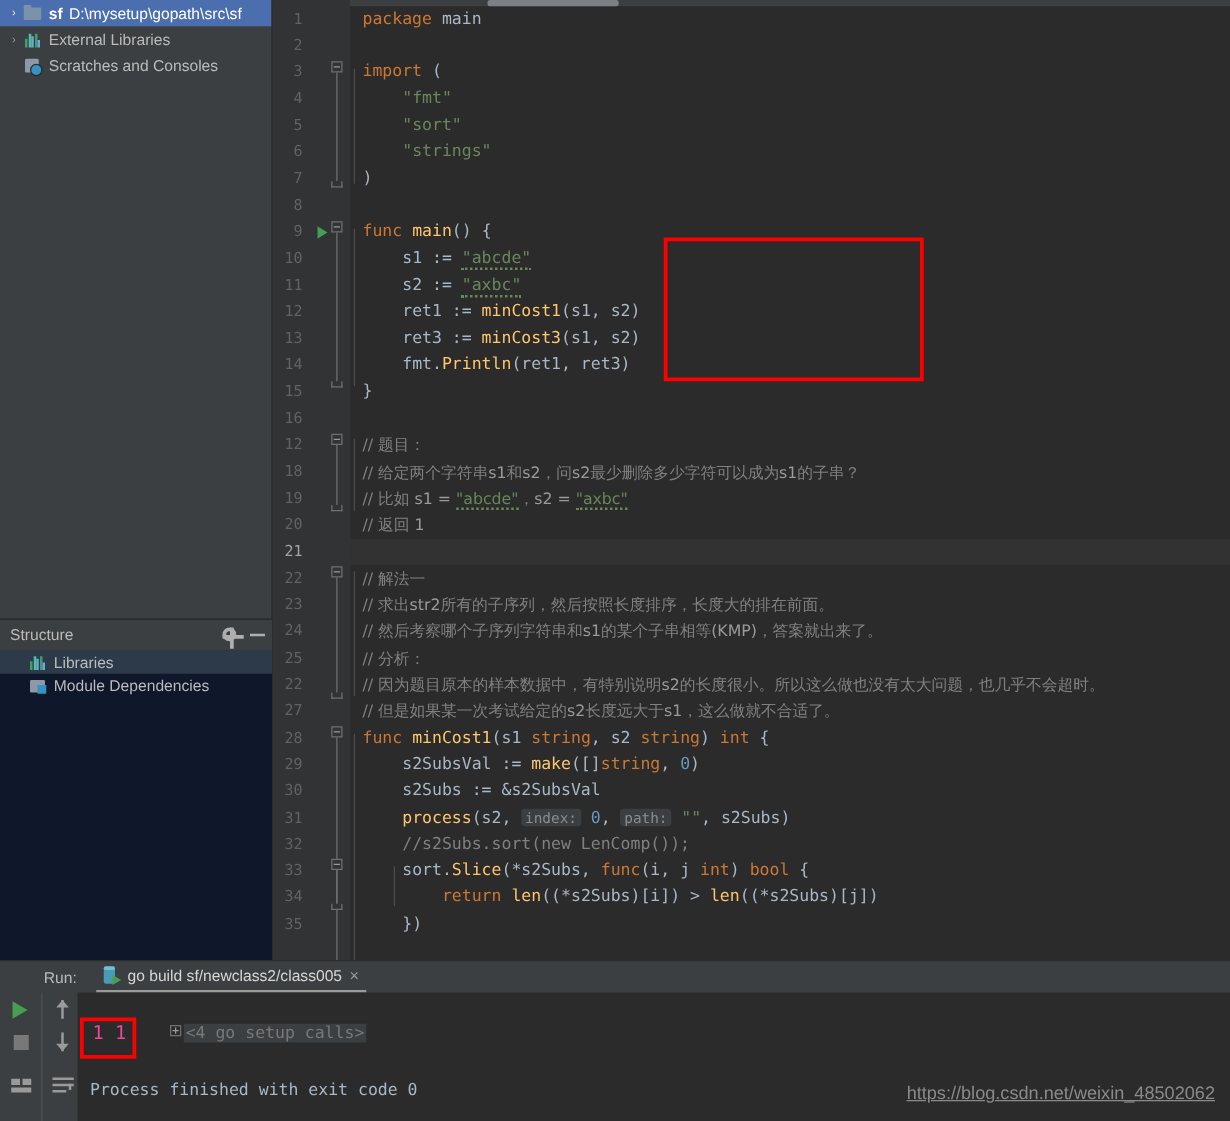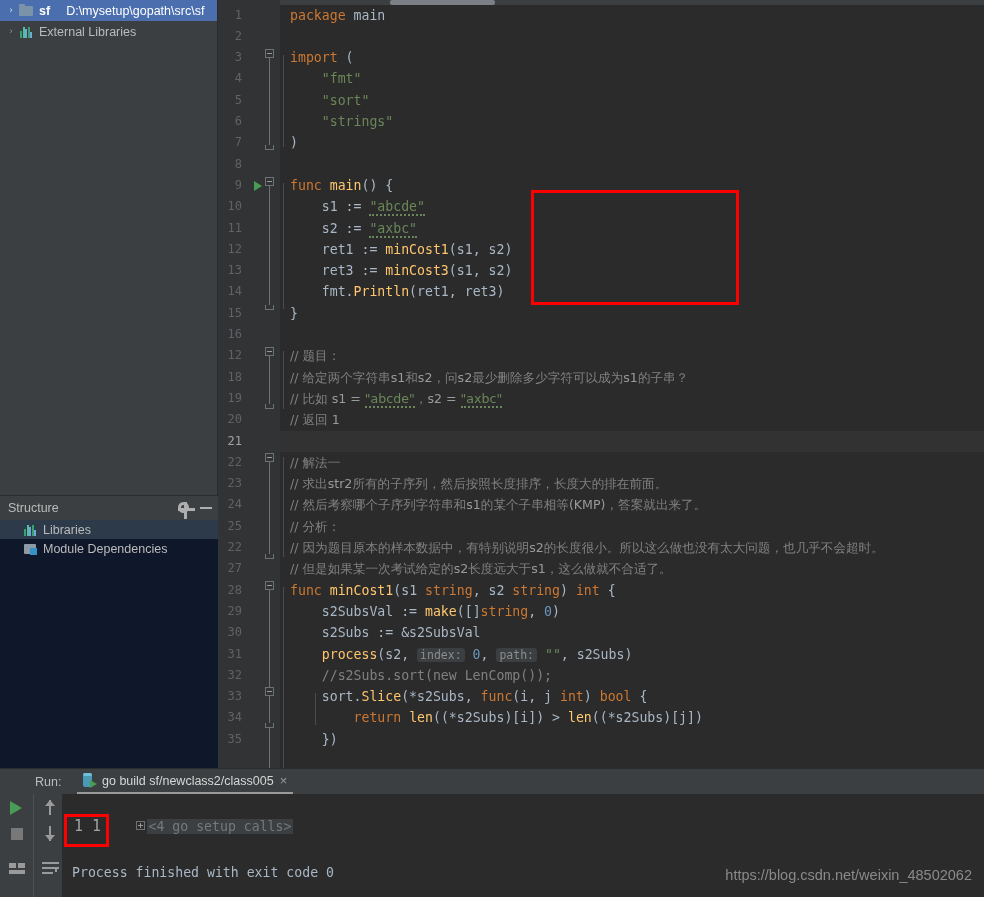--- a/index.html
+++ b/index.html
@@ -47,21 +47,21 @@
   }
   .tree-row.selected .arrow { color: #e6e6e6; }
   .arrow.empty { visibility: hidden; }
   .tree-ico {
     width: 18px; flex: 0 0 18px;
     height: 16px;
     margin-right: 3px;
     position: relative;
     display: inline-block;
   }
-  .lbl-bold { font-weight: bold; margin-right: 16px; }
+  .lbl-bold { font-weight: bold; margin-right: 5px; }
   .lbl { font-weight: normal; }
 
   
   .ico-folder {
     position:absolute; left:1px; top:3px;
     width: 14px; height: 10px;
     background: #7a93a8;
     border-radius: 1px;
   }
   .ico-folder:before {
@@ -317,20 +317,21 @@
     border:1px solid #6e7173; position:relative; margin-right:2px;
     vertical-align:1px;
   }
   .expbox:before{content:"";position:absolute;left:1px;top:3px;width:5px;height:1px;background:#9a9a9a;}
   .expbox:after{content:"";position:absolute;left:3px;top:1px;width:1px;height:5px;background:#9a9a9a;}
 
   #watermark {
     position:absolute; right:12px; bottom:14px;
     font-size:14.5px; color:#8a8a8a;
     font-family:"Liberation Sans","DejaVu Sans",sans-serif;
+    text-decoration:underline;
   }
 </style>
 </head>
 <body>
 
 <div id="app">
 
   <div id="left-panel">
     <div class="tree" id="project-tree">
         <div class="tree-row selected">
@@ -346,20 +347,27 @@
           <span class="tree-ico">
             <span class="ico-bars">
               <i style="left:0px;height:7px;background:#3f9e6e"></i>
               <i style="left:2.6px;height:11px;background:#4fc0a0"></i>
               <i style="left:5.2px;height:9px;background:#6aa9d8"></i>
               <i style="left:7.800000000000001px;height:11px;background:#3f9e6e"></i>
               <i style="left:10.4px;height:6px;background:#6aa9d8"></i>
             </span>
           </span>
           <span class="lbl">External Libraries</span>
+        </div>
+        <div class="tree-row">
+          <span class="arrow empty">›</span>
+          <span class="tree-ico">
+            <span class="ico-scratch"></span>
+          </span>
+          <span class="lbl">Scratches and Consoles</span>
         </div>
       </div>
 
     <div id="structure-panel">
       <div id="structure-header">
         <span>Structure</span>
         <span class="sp"></span>
         <span class="hdr-icon">
             <span class="gear"></span>
           </span>
@@ -562,20 +570,20 @@
           <i style="left:0;top:10px;width:11px"></i>
           <i style="left:13px;top:5px;width:1.5px;height:5px"></i>
         </span>
       </div>
     </div>
 
     <div id="console">
       <div class="conline" style="top:1px">
         <span class="expbox"></span><span class="setupcalls">&lt;4 go setup calls&gt;</span>
       </div>
-      <div class="conline" style="top:22px; left:12px; font-size:15px; color:#a3a3a3">1 1</div>
+      <div class="conline" style="top:22px; left:12px; font-size:15px; color:#ec4899">1 1</div>
       <div class="conline" style="top:68px">Process finished with exit code 0</div>
       <div class="redbox" style="left:2px; top:20px; width:45px; height:33px;"></div>
     </div>
 
     <div id="watermark">https://blog.csdn.net/weixin_48502062</div>
   </div>
 </div>
 
 </body></html>

